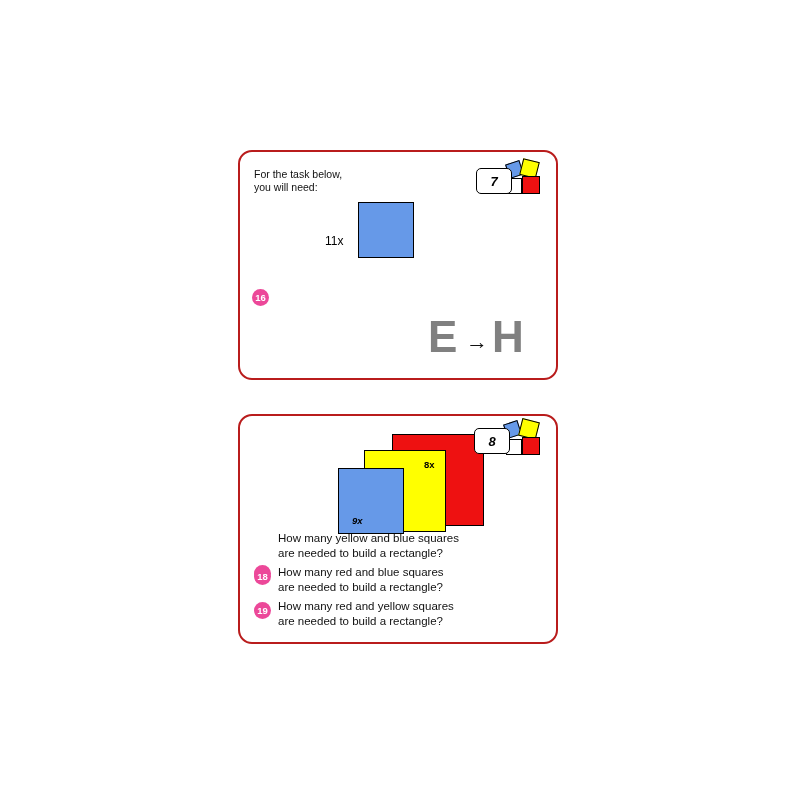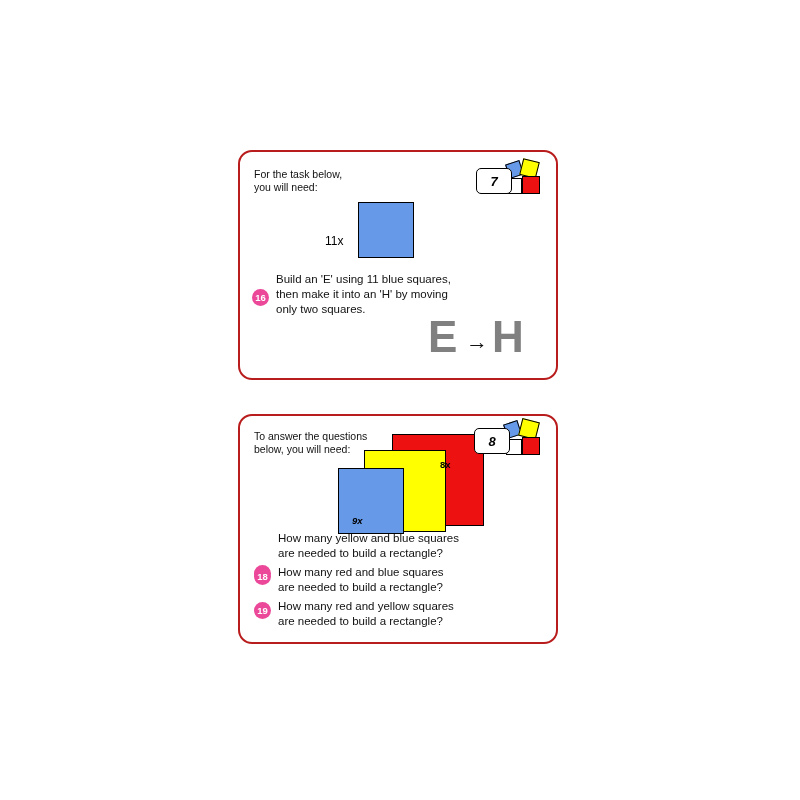--- a/index.html
+++ b/index.html
@@ -146,40 +146,35 @@
 
   <span class="mini-sq" style="right:34px; top:10px; width:15px; height:15px; background:#6699e8; transform:rotate(-18deg);"></span>
   <span class="mini-sq" style="right:18px; top:8px; width:17px; height:17px; background:#ffff00; transform:rotate(14deg);"></span>
   <span class="mini-sq" style="right:16px; top:24px; width:18px; height:18px; background:#ee1111;"></span>
   <span class="mini-sq" style="right:34px; top:26px; width:16px; height:16px; background:#ffffff;"></span>
 
   <span class="qty" style="left:85px; top:82px;">11x</span>
   <span class="sq" style="left:118px; top:50px; width:56px; height:56px; background:#6699e8;"></span>
 
   <div class="qnum" style="left:12px; top:137px;">16</div>
-  <div class="qtext" style="left:36px; top:120px; width:264px;">Build an 'E' using 11 blue squares,
-then make it into an 'H' by moving
-only two squares.</div>
 
   <div class="eh" style="left:188px; top:160px;">E</div>
   <div class="arrow" style="left:226px; top:177px;">→</div>
   <div class="eh" style="left:252px; top:160px;">H</div>
 </div>
 
 <div class="card" id="card2">
 
-  <div class="card-intro" style="left:14px; top:14px;">To answer the questions
-below, you will need:</div>
 
   <span class="sq" style="left:152px; top:18px; width:92px; height:92px; background:#ee1111;"></span>
   <span class="sq" style="left:124px; top:34px; width:82px; height:82px; background:#ffff00;"></span>
   <span class="sq" style="left:98px; top:52px; width:66px; height:66px; background:#6699e8;"></span>
 
   <span class="qty-dark" style="left:112px; top:99px;font-style:italic;">9x</span>
-  <span class="qty-dark" style="left:200px; top:43px;">8x</span>
+  <span class="qty-dark" style="left:184px; top:43px;">8x</span>
   <span class="qty-white" style="left:229px; top:94px;">7x</span>
 
   <div class="badge" style="right:46px; top:12px;">8</div>
 
   <span class="mini-sq" style="right:36px; top:6px; width:15px; height:15px; background:#6699e8; transform:rotate(-18deg);"></span>
   <span class="mini-sq" style="right:18px; top:4px; width:18px; height:18px; background:#ffff00; transform:rotate(14deg);"></span>
   <span class="mini-sq" style="right:16px; top:21px; width:18px; height:18px; background:#ee1111;"></span>
   <span class="mini-sq" style="right:34px; top:23px; width:16px; height:16px; background:#ffffff;"></span>
 
   <div class="qnum" style="left:14px; top:125px;margin-top:24px;">17</div>

